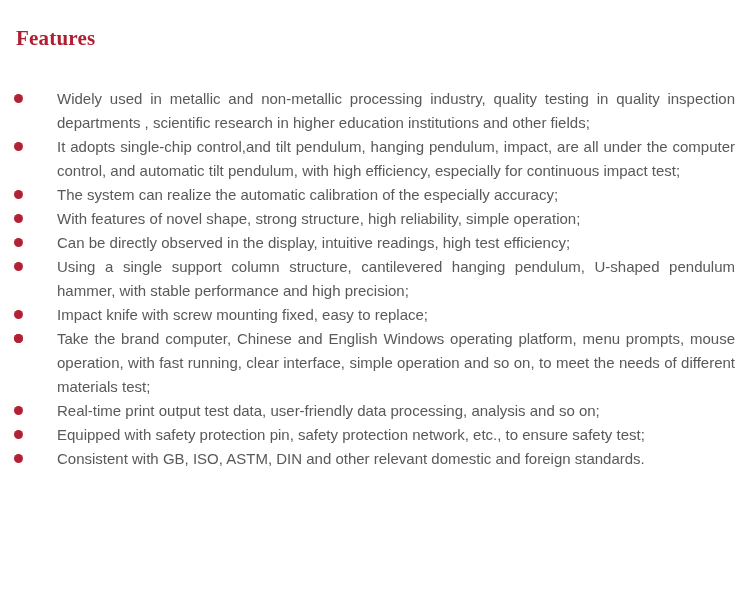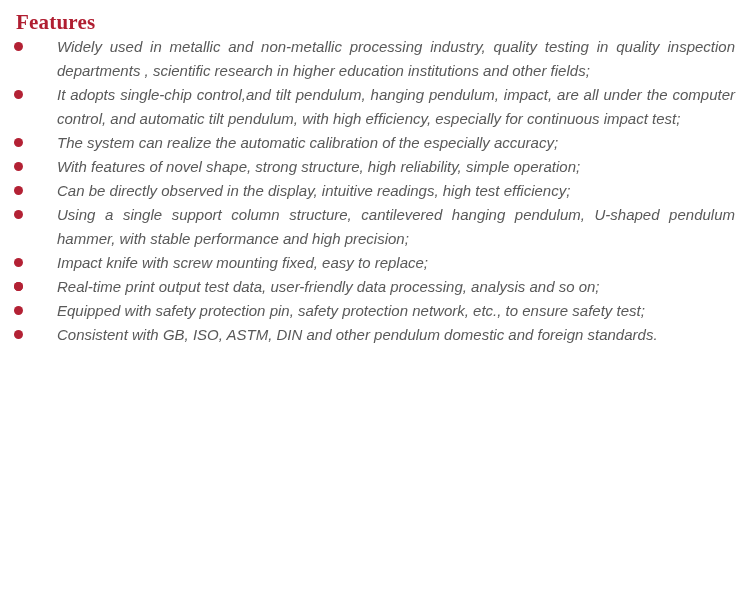--- a/index.html
+++ b/index.html
@@ -10,30 +10,30 @@
     font-family: "Liberation Sans", "DejaVu Sans", sans-serif;
     overflow: hidden;
     position: relative;
   }
   .page {
     width: 750px;
     height: 613px;
     background: #ffffff;
   }
   .section-title {
-    margin: 10px 0 0 16px;
+    margin: 26px 0 0 16px;
     font-family: "Liberation Serif", "DejaVu Serif", serif;
     font-weight: 700;
     font-size: 21px;
     letter-spacing: 0.2px;
     color: var(--accent, #b01e31);
   }
   .features-list {
     list-style: none;
-    font-style: italic;
+    margin-top: 36px;
   }
   .feature-item {
     position: relative;
     padding-left: 57px;
     padding-right: 15px;
     font-size: 15px;
     line-height: 24px;
     color: var(--text, #595959);
     text-align: justify;
   }
@@ -54,17 +54,18 @@
   <h2 class="section-title">Features</h2>
   <ul class="features-list">
     <li class="feature-item"><span class="bullet"></span><span>Widely used in metallic and non-metallic processing industry, quality testing in quality inspection departments , scientific research in higher education institutions and other fields;</span></li>
     <li class="feature-item"><span class="bullet"></span><span>It adopts single-chip control,and tilt pendulum, hanging pendulum, impact, are all under the computer control, and automatic tilt pendulum, with high efficiency, especially for continuous impact test;</span></li>
     <li class="feature-item"><span class="bullet"></span><span>The system can realize the automatic calibration of the especially accuracy;</span></li>
     <li class="feature-item"><span class="bullet"></span><span>With features of novel shape, strong structure, high reliability, simple operation;</span></li>
     <li class="feature-item"><span class="bullet"></span><span>Can be directly observed in the display, intuitive readings, high test efficiency;</span></li>
     <li class="feature-item"><span class="bullet"></span><span>Using a single support column structure, cantilevered hanging pendulum, U-shaped pendulum hammer, with stable performance and high precision;</span></li>
     <li class="feature-item"><span class="bullet"></span><span>Impact knife with screw mounting fixed, easy to replace;</span></li>
     <li class="feature-item"><span class="bullet"></span></li>
+    <li class="feature-item"><span class="bullet"></span><span>Take the brand computer, Chinese and English Windows operating platform, menu prompts, mouse operation, with fast running, clear interface, simple operation and so on, to meet the needs of different materials test;</span></li>
     <li class="feature-item"><span class="bullet"></span><span>Real-time print output test data, user-friendly data processing, analysis and so on;</span></li>
     <li class="feature-item"><span class="bullet"></span><span>Equipped with safety protection pin, safety protection network, etc., to ensure safety test;</span></li>
-    <li class="feature-item"><span class="bullet"></span><span>Consistent with GB, ISO, ASTM, DIN and other pendulum domestic and foreign standards.</span></li>
+    <li class="feature-item"><span class="bullet"></span><span>Consistent with GB, ISO, ASTM, DIN and other relevant domestic and foreign standards.</span></li>
   </ul>
 </div>
 
 </body></html>

